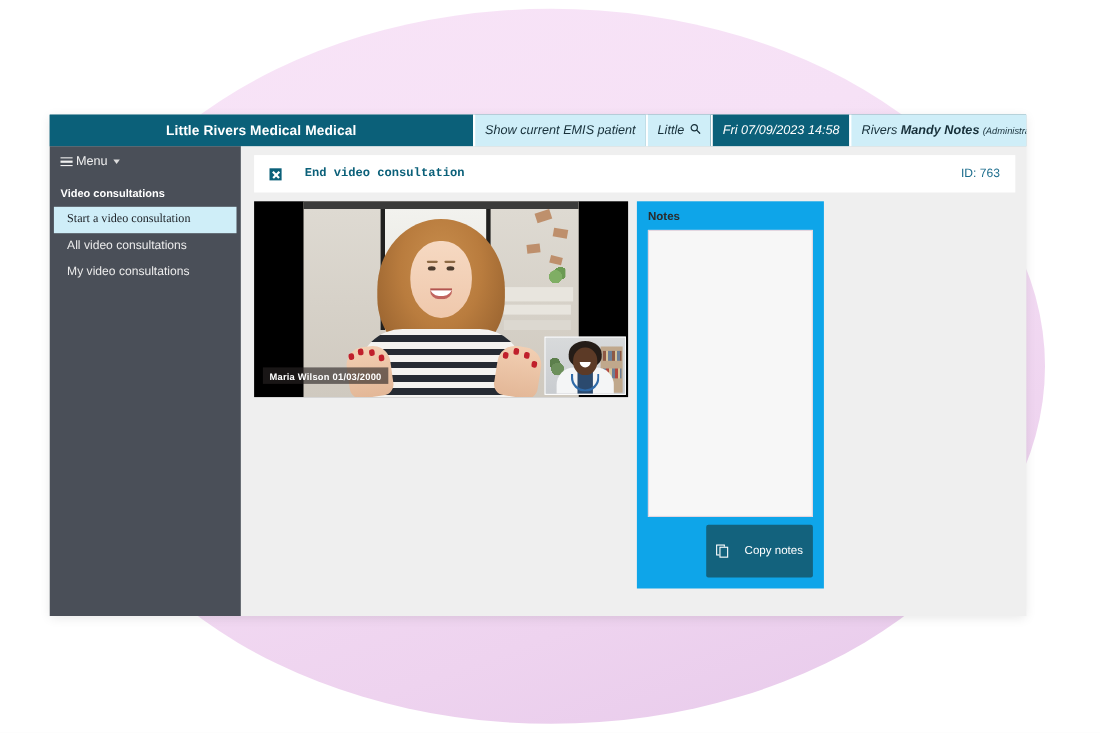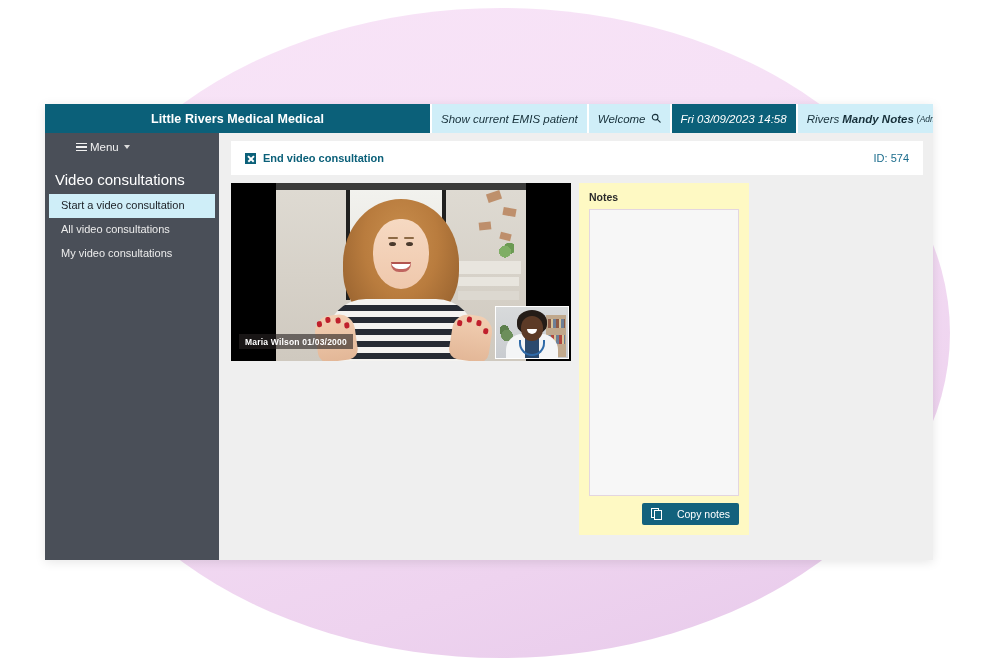--- a/index.html
+++ b/index.html
@@ -104,21 +104,20 @@
     padding-top: 0;
   }
   .menu-toggle {
     display: flex;
     align-items: center;
     height: 28px;
     padding: 0 10px;
     font-size: 11.5px;
     color: #f0f0f0;
     cursor: pointer;
-    margin-left: 21px;
   }
   .hamburger {
     display: inline-flex;
     flex-direction: column;
     justify-content: center;
     gap: 2px;
     margin-right: 3px;
   }
   .hamburger span {
     display: block;
@@ -128,37 +127,38 @@
   .menu-caret {
     display: inline-block;
     margin-left: 5px;
     width: 0; height: 0;
     border-left: 3.5px solid transparent;
     border-right: 3.5px solid transparent;
     border-top: 4px solid #dcdcdc;
   }
   .side-section-title {
     padding: 10px 10px 6px 10px;
-    font-size: 15px;
-    font-weight: normal;
+    font-size: 10px;
+    font-weight: bold;
     color: #ffffff;
   }
   .side-list { list-style: none; margin: 0; padding: 0; }
   .side-item {
     padding: 4px 10px 4px 16px;
     font-size: 11px;
     color: #ececec;
     cursor: pointer;
     line-height: 1.45;
   }
   .side-item.active {
     background: #cfeef8;
     color: #1b1f24;
     margin: 0 4px 0 4px;
     padding-left: 12px;
+    font-family: Liberation Serif, serif;
   }
 
   
   .main {
     flex: 1 1 auto;
     background: #efefef;
     padding: 0;
     position: relative;
     display: flex;
     flex-direction: column;
@@ -169,25 +169,26 @@
     height: 34px;
     margin: 8px 10px 0 12px;
     display: flex;
     align-items: center;
     justify-content: space-between;
     padding: 0 14px;
   }
   .end-call {
     display: flex;
     align-items: flex-end;
-    gap: 7px;
+    gap: 21px;
     color: #0b6079;
     font-size: 11px;
     font-weight: bold;
     cursor: pointer;
+    font-family: Liberation Mono, monospace;
   }
   .end-icon {
     width: 11px; height: 11px;
     background: #0b6079;
     position: relative;
     display: inline-block;
     flex: 0 0 auto;
   }
   .end-icon::before, .end-icon::after {
     content: "";
@@ -427,21 +428,21 @@
     transform: translateX(-50%);
     width: 26px; height: 16px;
     border: 2px solid #2f6aa8;
     border-top: none;
     border-radius: 0 0 14px 14px;
   }
 
   
   .notes-panel {
     flex: 0 0 170px;
-    background: #fef9c3;
+    background: #0ea5e9;
     padding: 8px 10px 10px 10px;
     height: 352px;
     display: flex;
     flex-direction: column;
   }
   .notes-label {
     font-size: 10.5px;
     font-weight: bold;
     color: #2b2b2b;
     margin-bottom: 6px;
@@ -464,21 +465,21 @@
   }
   .copy-btn {
     display: inline-flex;
     align-items: flex-start;
     gap: 17px;
     background: #13627d;
     color: #ffffff;
     border: none;
     font-family: "Liberation Sans", sans-serif;
     font-size: 10.5px;
-    padding: 5px 9px;
+    padding: 18px 9px;
     border-radius: 2px;
     cursor: pointer;
   }
   .copy-glyph {
     position: relative;
     width: 9px; height: 10px;
     display: inline-block;
     flex: 0 0 auto;
   }
   .copy-glyph::before {
@@ -508,30 +509,30 @@
   <div class="app-window">
 
     <div class="navbar">
       <div class="nav-brand">Little Rivers Medical Medical</div>
 
       <div class="nav-cell light">
         <span>Show current EMIS patient</span>
       </div>
 
       <div class="nav-cell light">
-        <span>Welcome</span>
+        <span>Little</span>
         <span class="search-glyph">
           <svg width="10" height="10" viewBox="0 0 12 12" aria-hidden="true">
             <circle cx="5" cy="5" r="3.4" fill="none" stroke="#17303a" stroke-width="1.3"></circle>
             <line x1="7.6" y1="7.6" x2="11" y2="11" stroke="#17303a" stroke-width="1.4" stroke-linecap="round"></line>
           </svg>
         </span>
       </div>
 
-      <div class="nav-cell dark">Fri 03/09/2023 14:58</div>
+      <div class="nav-cell dark">Fri 07/09/2023 14:58</div>
 
       <div class="nav-cell light">
         <span>Rivers</span>
         <span class="welcome-name">Mandy Notes</span>
         <span class="welcome-role">(Administrator)</span>
 
       </div>
 
     </div>
 
@@ -558,21 +559,21 @@
         </ul>
       </div>
 
       <div class="main">
 
         <div class="content-head">
           <div class="end-call">
             <span class="end-icon"></span>
             <span>End video consultation</span>
           </div>
-          <div class="call-id">ID: 574</div>
+          <div class="call-id">ID: 763</div>
         </div>
 
         <div class="content-row">
 
           <div class="video-col">
             <div class="video-frame">
 
               <div class="video-scene">
                 <div class="room">
                   <div class="window-pane"></div>

